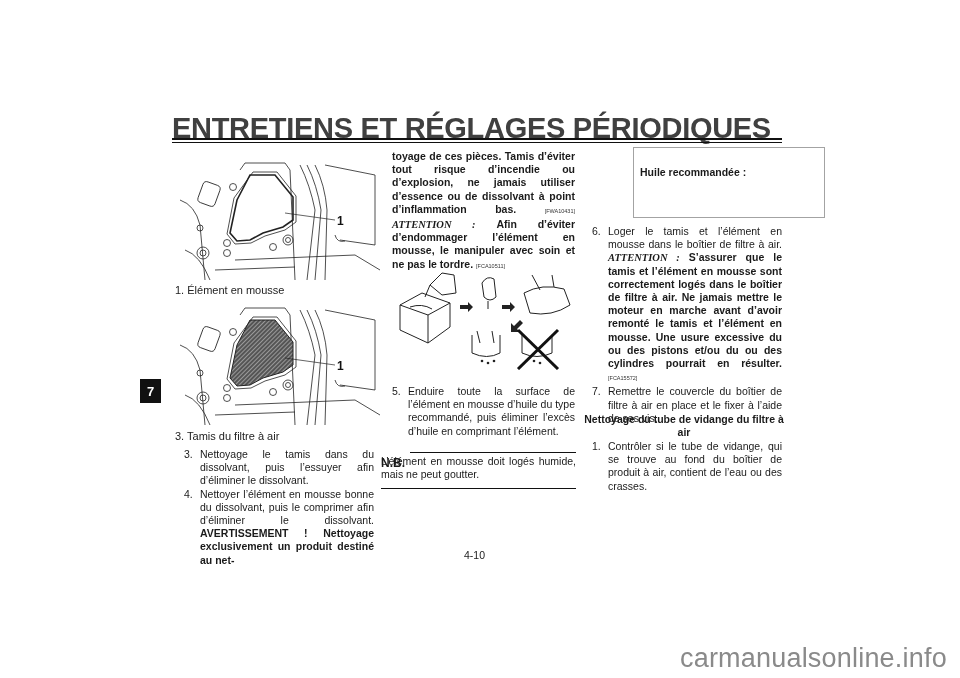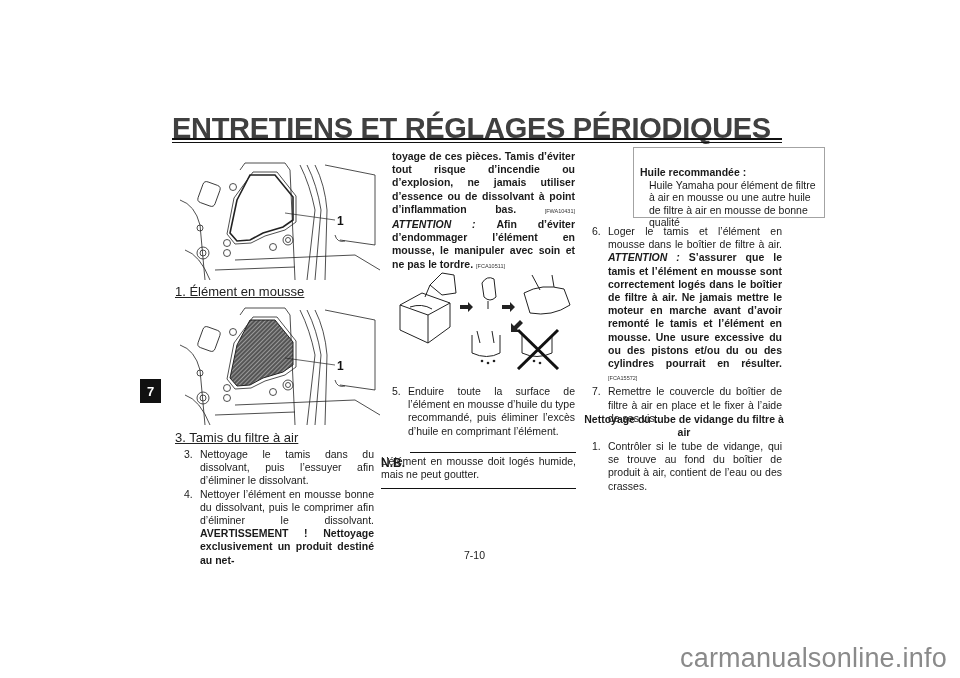--- a/index.html
+++ b/index.html
@@ -18,34 +18,34 @@
     .chapter-tab {
       position: absolute; left: 140px; top: 379px; width: 21px; height: 24px;
       background: #111; color: #fff; font-weight: bold; font-size: 13px;
       display: flex; align-items: center; justify-content: center;
     }
 
     .fig { position: absolute; left: 175px; width: 205px; height: 125px; }
     .fig svg { width: 100%; height: 100%; }
     .fig1 { top: 155px; }
     .fig2 { top: 300px; }
-    .caption { position: absolute; left: 175px; font-size: 13px; color: #222; text-decoration: underline; }
+    .caption { position: absolute; left: 175px; font-size: 11px; color: #222; }
     .cap1 { top: 284px; }
     .cap2 { top: 430px; }
 
     .col { position: absolute; font-size: 10.5px; line-height: 13.2px; text-align: justify; }
     .col-left { left: 184px; top: 448px; width: 190px; }
     .col-mid { left: 392px; top: 150px; width: 183px; }
     .col-right { left: 592px; top: 225px; width: 190px; }
 
     .item { display: flex; }
     .item .num { width: 16px; flex: none; }
     .item .txt { flex: 1; text-align: justify; }
     .bold { font-weight: bold; }
-    .italic-bold { font-weight: bold; font-style: italic; }
+    .italic-bold { font-weight: bold; font-style: italic; font-family: Liberation Serif, serif; }
     .code { font-size: 5.5px; color: #333; }
 
     .fig-steps { position: absolute; left: 392px; top: 265px; width: 185px; height: 105px; }
     .fig-steps svg { width: 100%; height: 100%; }
 
     .item5 { position: absolute; left: 392px; top: 385px; width: 183px; font-size: 10.5px; line-height: 13.2px; }
 
     .nb-title { position: absolute; left: 381px; top: 456px; font-weight: bold; font-size: 12px; }
     .nb-line { position: absolute; left: 410px; top: 452px; width: 166px; height: 1px; background: #111; }
     .nb-text { position: absolute; left: 381px; top: 455px; width: 195px; font-size: 10.5px; line-height: 13.2px; text-align: justify; }
@@ -217,21 +217,20 @@
   <span class="txt">Enduire toute la surface de l’élément en mousse d’huile du type recommandé, puis éliminer l’excès d’huile en comprimant l’élément.</span>
 </div>
 
 <div class="nb-title">N.B.</div>
 <div class="nb-line"></div>
 <div class="nb-text">L’élément en mousse doit logés humide, mais ne peut goutter.</div>
 <div class="nb-end"></div>
 
 <div class="oil-box">
   <div class="hdr">Huile recommandée :</div>
-  <div class="body">Huile Yamaha pour élément de filtre à air en mousse ou une autre huile de filtre à air en mousse de bonne qualité</div>
 </div>
 
 <div class="col col-right">
   <div class="item">
     <span class="num">6.</span>
     <span class="txt">
       <span>Loger le tamis et l’élément en mousse dans le boîtier de filtre à air.</span>
       <span class="italic-bold">ATTENTION :</span>
       <span class="bold">S’assurer que le tamis et l’élément en mousse sont correctement logés dans le boîtier de filtre à air. Ne jamais mettre le moteur en marche avant d’avoir remonté le tamis et l’élément en mousse. Une usure excessive du ou des pistons et/ou du ou des cylindres pourrait en résulter.</span>
       <span class="code">[FCA15572]</span>
@@ -244,14 +243,14 @@
 </div>
 
 <div class="section-title">Nettoyage du tube de vidange du filtre à air</div>
 <div class="col-right2">
   <div class="item">
     <span class="num">1.</span>
     <span class="txt">Contrôler si le tube de vidange, qui se trouve au fond du boîtier de produit à air, contient de l’eau ou des crasses.</span>
   </div>
 </div>
 
-<div class="page-num">7-10</div>
+<div class="page-num">4-10</div>
 <div class="watermark">carmanualsonline.info</div>
 
 </body></html>

